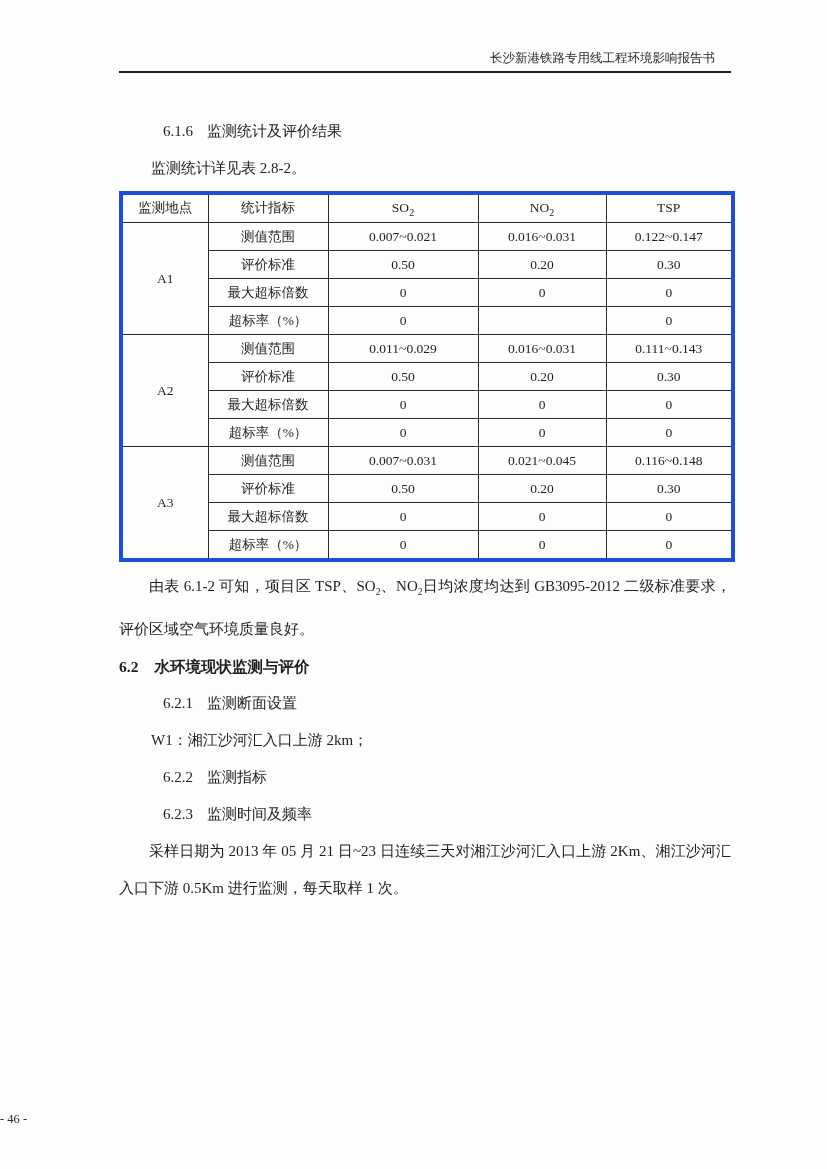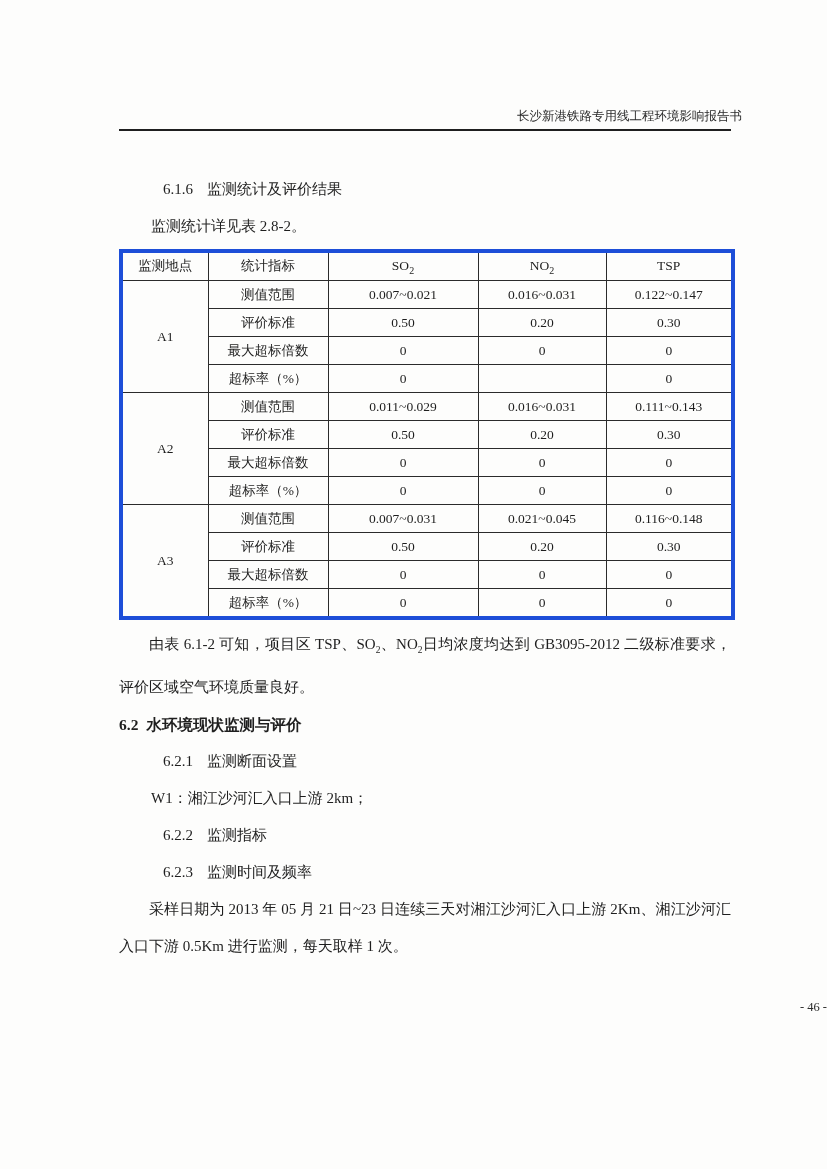--- a/index.html
+++ b/index.html
@@ -7,43 +7,43 @@
     position:relative;
     width:827px;height:1169px;
     margin:0 auto;
     background:#fdfdfc;
     color:#1e1e1e;
     font-family:"Liberation Serif","DejaVu Serif",serif;
     overflow:hidden;
   }
   
   .header{
-    margin:0 85px 0 119px;
-    padding-top:108px;
+    margin:0 112px 0 119px;
+    padding-top:50px;
     text-align:right;
     font-size:12.5px;
     line-height:16px;
     color:#2a2a2a;
   }
   .header-rule{
     margin:5px 96px 0 119px;
     border:0;border-top:2px solid #1f1f1f;
     height:0;
   }
   
   .content{
     margin-left:119px;
     width:612px;
     font-size:15px;
     line-height:37px;
   }
   .h-sub{ margin-top:40px; padding-left:16px; }
   .h-sub .num{ margin-right:14px;margin-left:28px; }
   .h-main{ font-weight:bold; font-size:15.5px; }
-  .h-main .num{ margin-right:8px; }
+  .h-main .num{ margin-right:16px; }
   .indent-1{ padding-left:32px; }
   .para{ text-indent:2em; text-align:justify; margin:0; }
   sub.small{ font-size:9.5px; }
   sup.small{ font-size:9.5px; }
   
   .caption{
     display:flex;
     font-weight:bold;
     padding-left:5px;
   }
@@ -65,23 +65,23 @@
     vertical-align:middle;
     padding:0;
     font-weight:normal;
     overflow:hidden;
   }
   table.air{ border:4px solid #1d4ed8; }
   table.air sub{ font-size:10px; }
   
   .footer{
     position:absolute;
-    top:1000px;left:0;
+    top:1112px;left:0;
     width:100%;
-    text-align:right;
+    text-align:left;
     font-size:12.5px;
     color:#2a2a2a;
   }
 </style>
 </head>
 <body>
 
 <div class="page">
 
   <div class="header">

